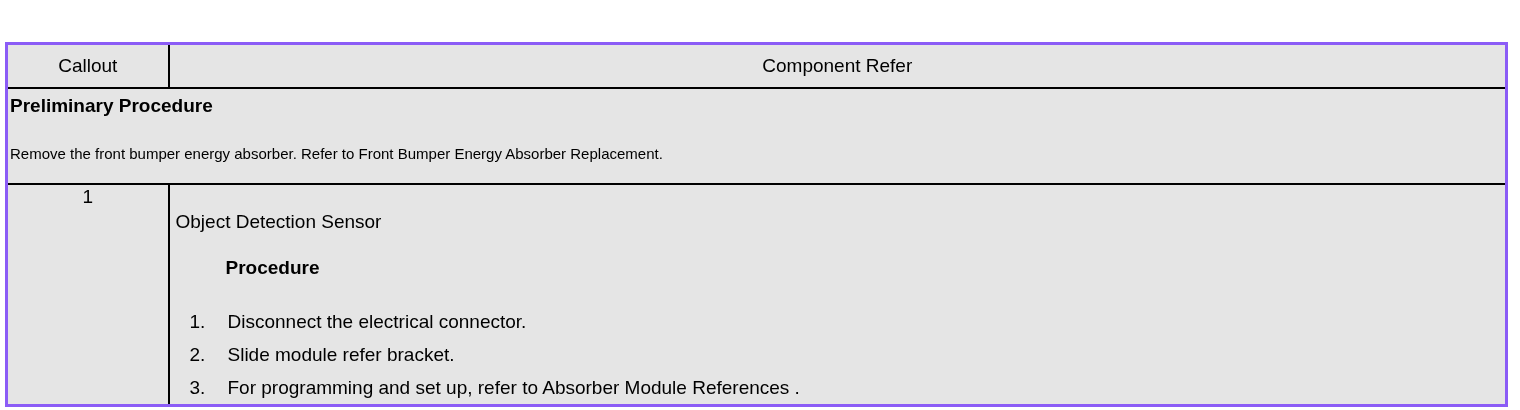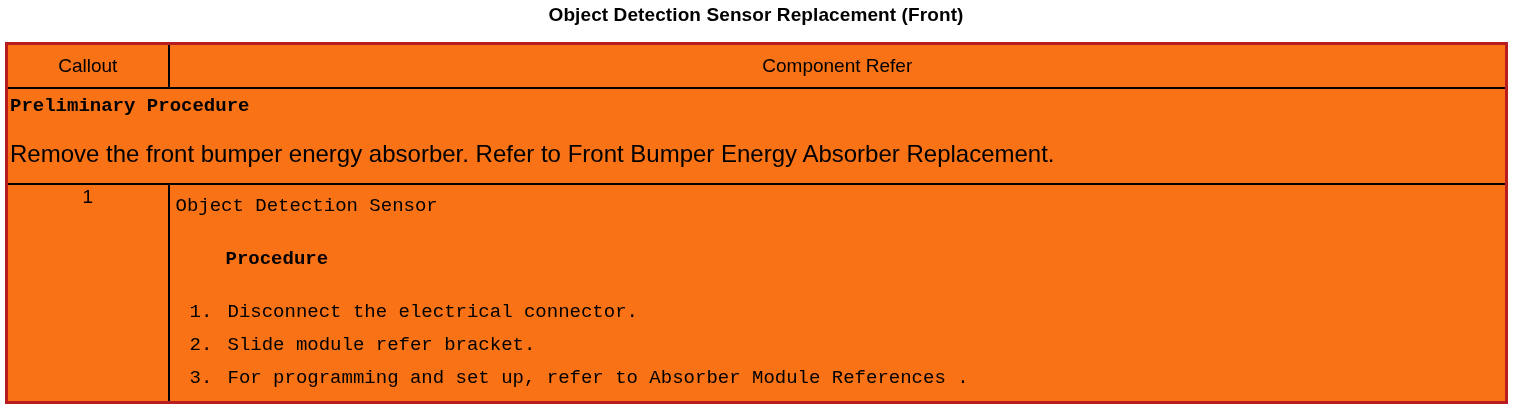--- a/index.html
+++ b/index.html
@@ -35,23 +35,23 @@
     white-space: nowrap;
   }
 
   
   .proc-table {
     position: absolute;
     left: 5px;
     top: 42px;
     width: 1500px;
     border-collapse: collapse;
-    border: 3px solid #b91c1c;
+    border: 3px solid #8b5cf6;
     table-layout: fixed;
-    background: #f97316;
+    background: #e5e5e5;
   }
   .proc-table td, .proc-table th {
     border: 2px solid #000;
     padding: 0;
     vertical-align: top;
     font-weight: normal;
   }
 
   col.col-callout { width: 162px; }
   col.col-name    { width: 1338px; }
@@ -72,60 +72,58 @@
     padding: 0;
   }
   .prelim-inner {
     padding: 4px 2px 2px 2px;
   }
   .prelim-heading {
     font-size: 19px;
     font-weight: bold;
     line-height: 26px;
     margin: 0 0 0 0;
-    font-family: Liberation Mono, monospace;
   }
   .prelim-spacer {
     height: 22px;
   }
   .prelim-text {
-    font-size: 24px;
+    font-size: 15px;
     font-weight: normal;
     line-height: 26px;
     white-space: nowrap;
   }
 
   
   .callout-cell {
     text-align: center;
     vertical-align: middle;
     font-size: 19px;
     line-height: 24px;
     height: 216px;
   }
   .name-cell {
     padding: 0;
     height: 216px;
   }
   .name-inner {
-    padding: 8px 0 0 6px;
-    font-family: Liberation Mono, monospace;
+    padding: 24px 0 0 6px;
   }
   .component-name {
     font-size: 19px;
     font-weight: normal;
     line-height: 26px;
     white-space: nowrap;
   }
   .proc-subhead {
     font-size: 19px;
     font-weight: bold;
     line-height: 26px;
     margin-left: 50px;
-    margin-top: 27px;
+    margin-top: 20px;
   }
   .steps {
     list-style: none;
     margin: 24px 0 0 0;
     padding: 0;
   }
   .steps li {
     font-size: 19px;
     line-height: 33px;
     white-space: nowrap;
@@ -138,21 +136,20 @@
     top: 0;
     width: 30px;
     text-align: left;
   }
 </style>
 </head>
 <body>
 
 <div class="page">
 
-  <div class="doc-title">Object Detection Sensor Replacement (Front)</div>
 
   <table class="proc-table">
     <colgroup>
       <col class="col-callout">
       <col class="col-name">
     </colgroup>
     <thead>
       <tr>
         <th class="head-cell">Callout</th>
         <th class="head-cell">Component Refer</th>

